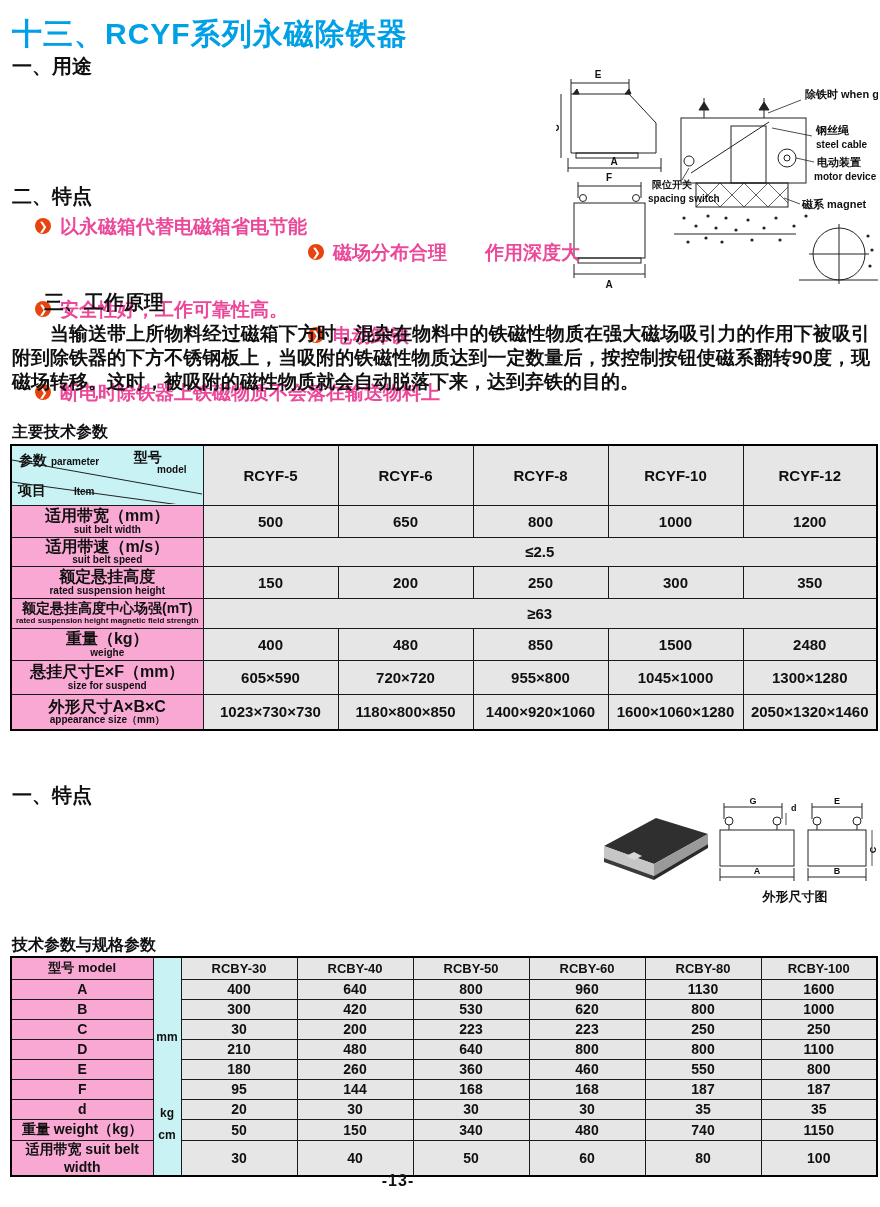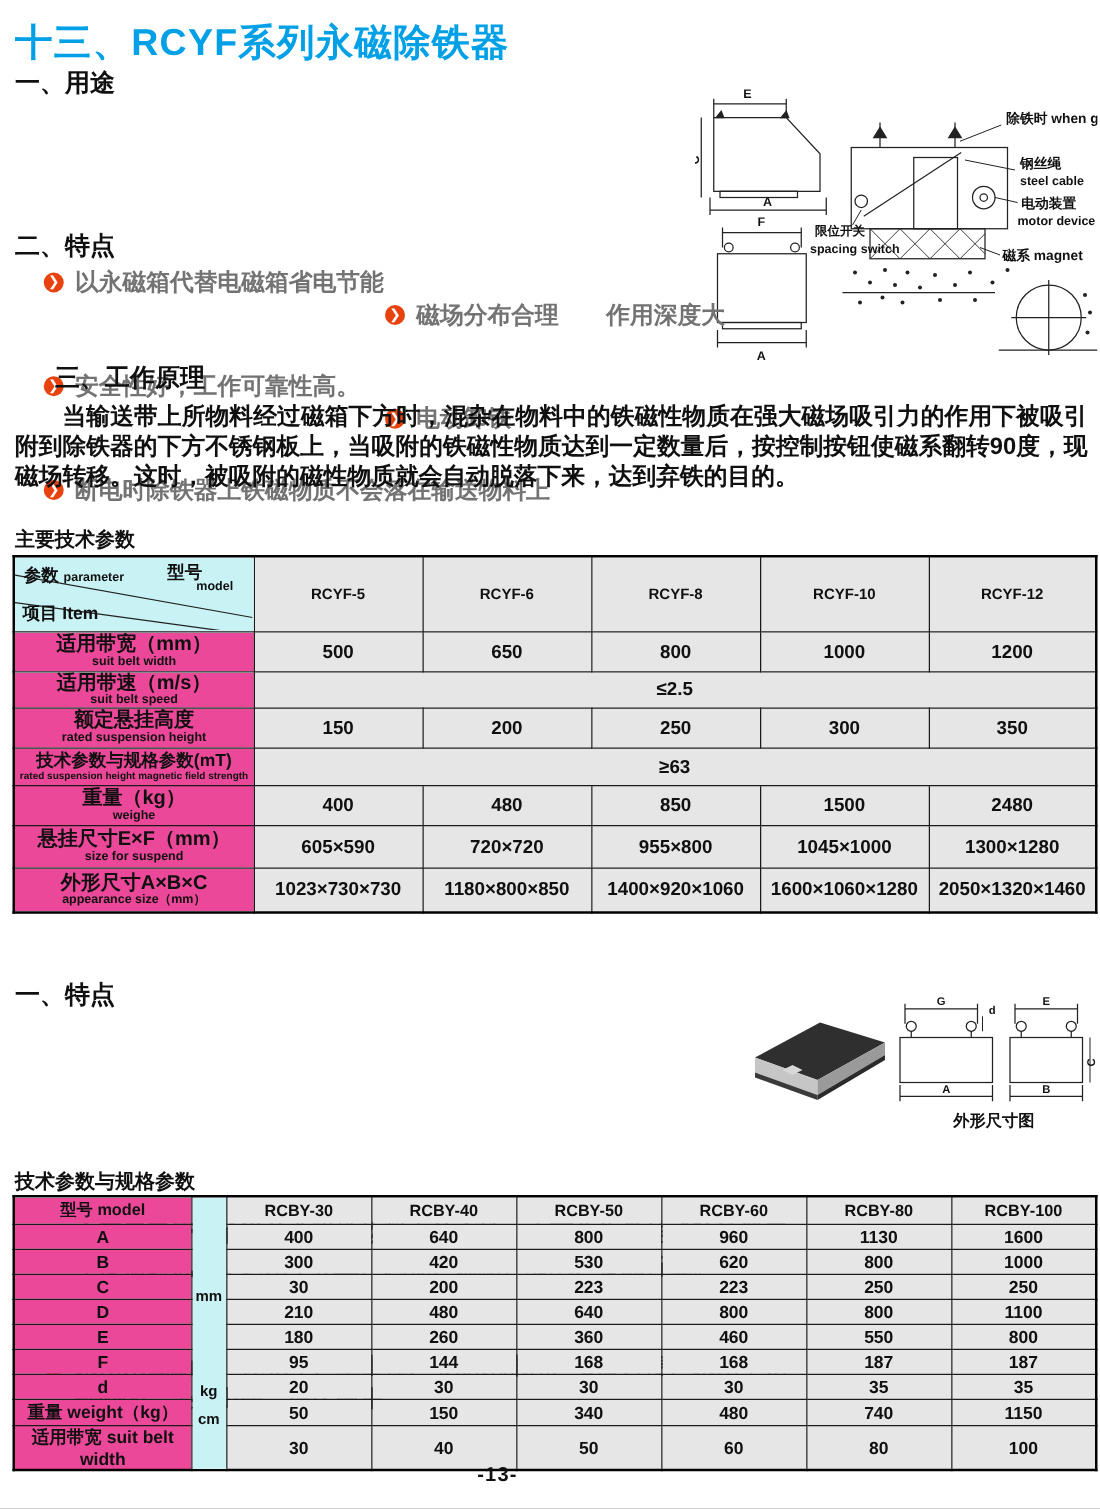--- a/index.html
+++ b/index.html
@@ -7,45 +7,45 @@
     position:relative;width:880px;height:1207px;background:#ffffff;
     font-family:"Liberation Sans","DejaVu Sans",sans-serif;color:#111;
     overflow:hidden;margin:0 auto;
   }
   .abs{position:absolute;}
   .title{font-size:30px;font-weight:bold;color:#00a0e6;letter-spacing:1px;white-space:nowrap;}
   .h2{font-size:20px;font-weight:bold;color:#101010;white-space:nowrap;}
   .para{font-size:19px;font-weight:bold;line-height:24px;text-align:justify;color:#101010;}
   .indent{text-indent:2em;}
   .smallcap{font-size:16px;font-weight:bold;color:#101010;}
-  .blt{position:relative;padding-left:25px;font-size:19px;font-weight:bold;line-height:26px;color:#737373;}
+  .blt{position:relative;padding-left:25px;font-size:19px;font-weight:bold;line-height:26px;color:#ec4899;}
   .blt-icon{position:absolute;left:0;top:4px;width:16px;height:16px;border-radius:50%;
     background:#e8430f;color:#fff;text-align:center;}
   .blt-icon::before{content:"❯";font-size:11px;line-height:16px;font-weight:bold;display:block;}
   
   table{border-collapse:collapse;table-layout:fixed;}
   .t1,.t2{border:2px solid #000;}
   .t1 td,.t2 td{border:1px solid #1a1a1a;text-align:center;vertical-align:middle;
     font-weight:bold;color:#101010;padding:0;overflow:hidden;}
-  .lblc{background:#ec4899;}
+  .lblc{background:#f9a8d4;}
   .valc{background:#e6e6e6;}
   .t1 .valc{font-size:15px;}
-  .t1 .mh{background:#e6e6e6;font-size:12px;}
+  .t1 .mh{background:#e6e6e6;font-size:15px;}
   .cn{font-size:16px;line-height:1.1;}
   .cn-sm{font-size:14px;line-height:1.1;}
   .en{font-size:10px;line-height:1.05;}
   .en-xs{font-size:8px;line-height:1.05;}
   .corner{position:relative;background:#c8f2f4;}
   .corner span{position:absolute;font-weight:bold;}
   .corner .c-param{left:7px;top:6px;font-size:14px;}
   .corner .c-param i{font-style:normal;font-size:10px;}
   .corner .c-model{right:16px;top:4px;font-size:14px;text-align:center;line-height:1.05;}
   .corner .c-model i{font-style:normal;display:block;font-size:10px;padding-left:48px;}
   .corner .c-item{left:6px;bottom:5px;font-size:14px;}
-  .corner .c-item i{font-style:normal;font-size:14px;}
+  .corner .c-item i{font-style:normal;font-size:10px;margin-left:24px;}
   .t2 td{font-size:14px;}
   .t2 .hdr{font-size:13px;}
   .unitcell{position:relative;background:#c8f2f4;}
   .unitcell span{position:absolute;left:0;width:100%;text-align:center;font-size:12px;font-weight:bold;}
   .pageno{font-size:16px;font-weight:bold;letter-spacing:1px;}
   svg text{font-family:"Liberation Sans","DejaVu Sans",sans-serif;fill:#111;}
 </style>
 </head>
 <body>
 
@@ -215,21 +215,21 @@
             <div class="en">rated suspension height</div>
           </td>
       <td class="valc">150</td>
       <td class="valc">200</td>
       <td class="valc">250</td>
       <td class="valc">300</td>
       <td class="valc">350</td>
     </tr>
     <tr style="height:30px">
       <td class="lblc">
-            <div class="cn-sm">技术参数与规格参数(mT)</div>
+            <div class="cn-sm">额定悬挂高度中心场强(mT)</div>
             <div class="en-xs">rated suspension height magnetic field strength</div>
           </td>
       <td class="valc" colspan="5">≥63</td>
     </tr>
     <tr style="height:32px">
       <td class="lblc">
             <div class="cn">重量（kg）</div>
             <div class="en">weighe</div>
           </td>
       <td class="valc">400</td>

